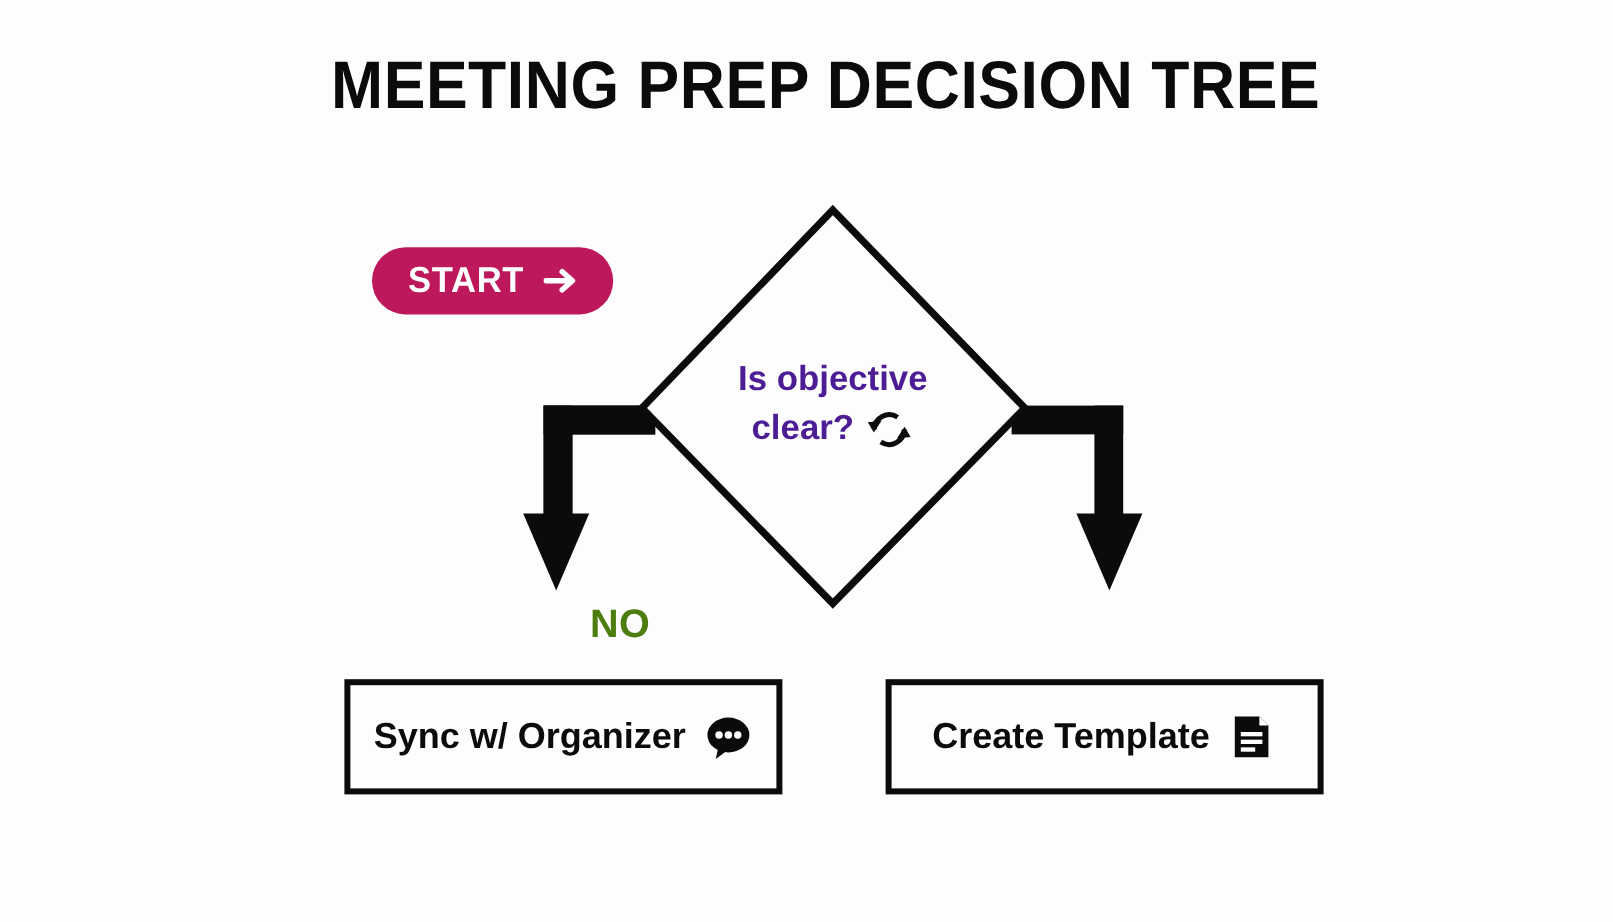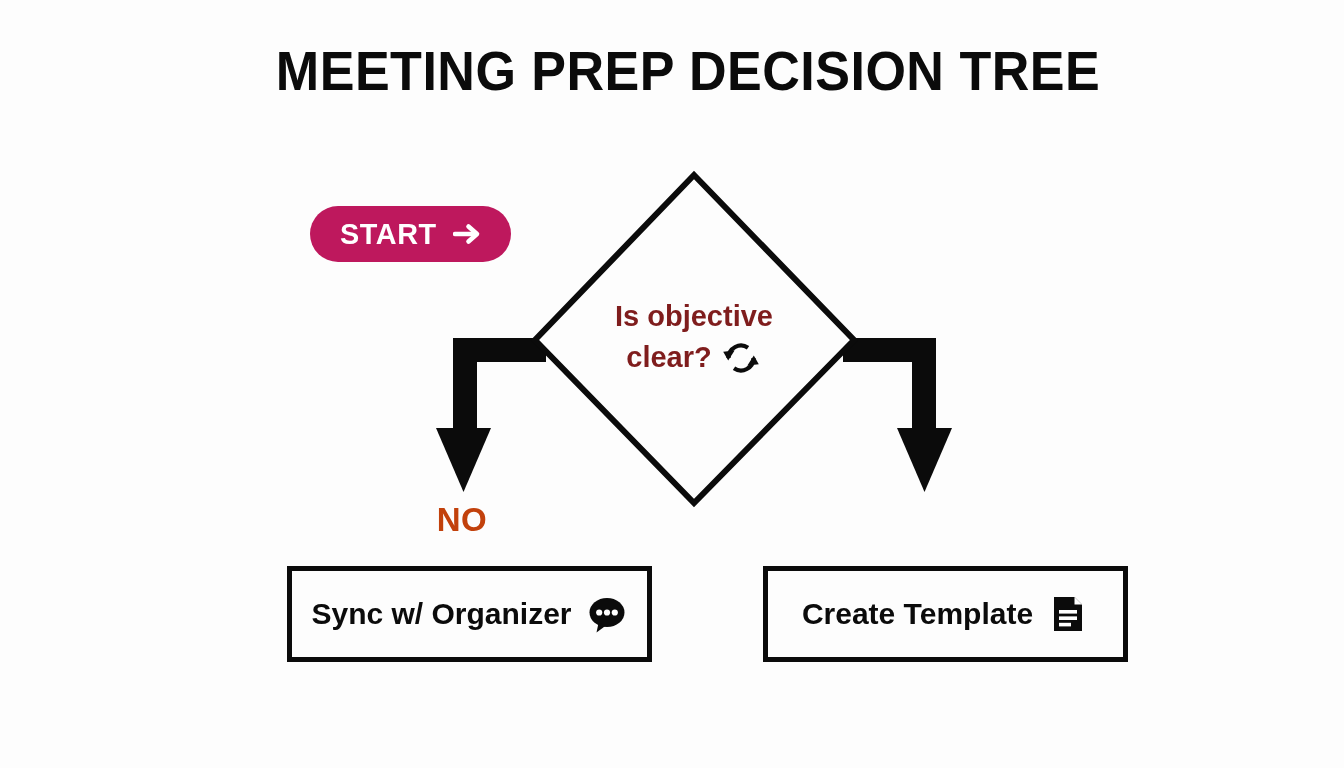--- a/index.html
+++ b/index.html
@@ -80,21 +80,21 @@
   
   #diamond-text {
     position: absolute;
     left: 548px;
     top: 298px;
     width: 260px;
     text-align: center;
     font-weight: 700;
     font-size: 29px;
     line-height: 1.28;
-    color: #7f1d1d;
+    color: #4c1d95;
   }
   #diamond-text .line2 {
     display: flex;
     align-items: center;
     justify-content: center;
     gap: 8px;
   }
   #diamond-text .refresh-icon {
     width: 42px;
     height: 42px;
@@ -102,41 +102,41 @@
     flex: none;
     margin-top: 2px;
   }
 
   
   .branch-label {
     position: absolute;
     font-weight: 700;
     font-size: 33px;
     letter-spacing: 0.4px;
-    color: #c2410c;
-    text-align: center;
+    color: #4d7c0f;
+    text-align: right;
     width: 160px;
   }
   #label-no  { left: 366px; top: 501px; }
   #label-yes { left: 831px; top: 501px; }
 
   
   .outcome-box {
     position: absolute;
     border: 5px solid #0b0b0b;
     background: #fdfdfd;
     box-sizing: border-box;
     display: flex;
     align-items: center;
     justify-content: center;
     gap: 14px;
     height: 96px;
   }
   #box-sync     { left: 271px; top: 566px; width: 365px; }
-  #box-template { left: 722px; top: 566px; width: 365px; margin-left: 25px; }
+  #box-template { left: 722px; top: 566px; width: 365px; }
   .outcome-box .box-label {
     font-weight: 700;
     font-size: 30px;
     color: #0b0b0b;
     line-height: 1;
     white-space: nowrap;
   }
   .outcome-box .box-icon {
     width: 42px;
     height: 42px;

